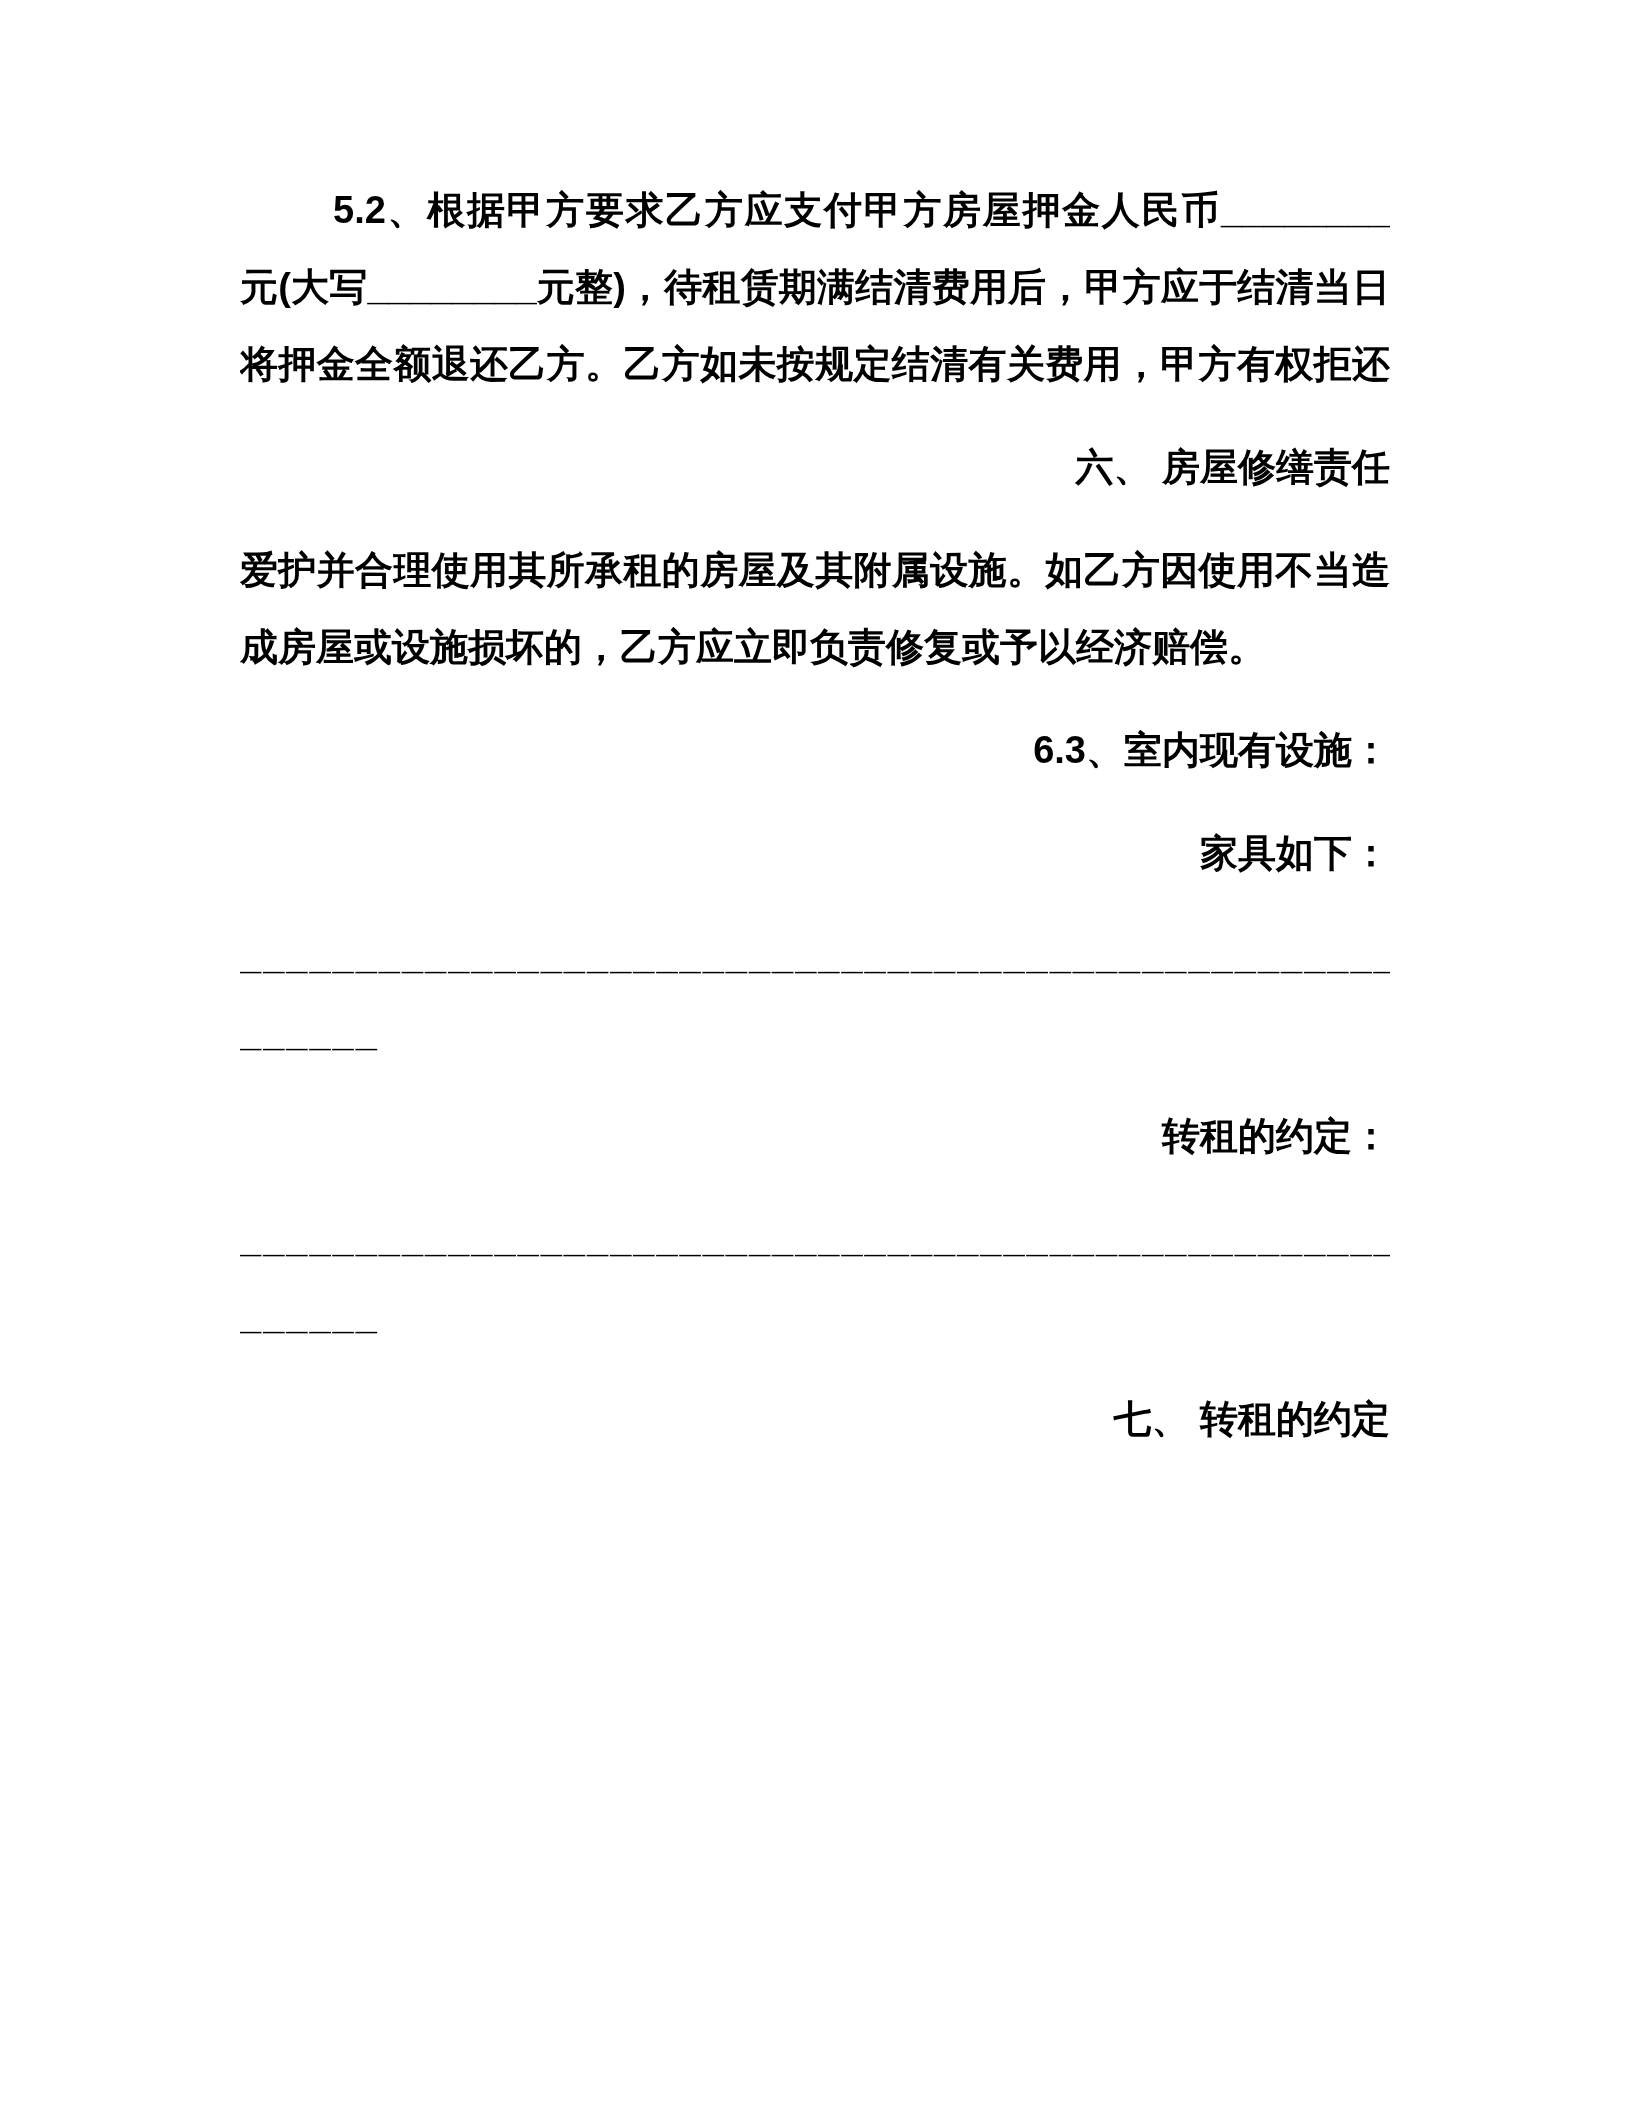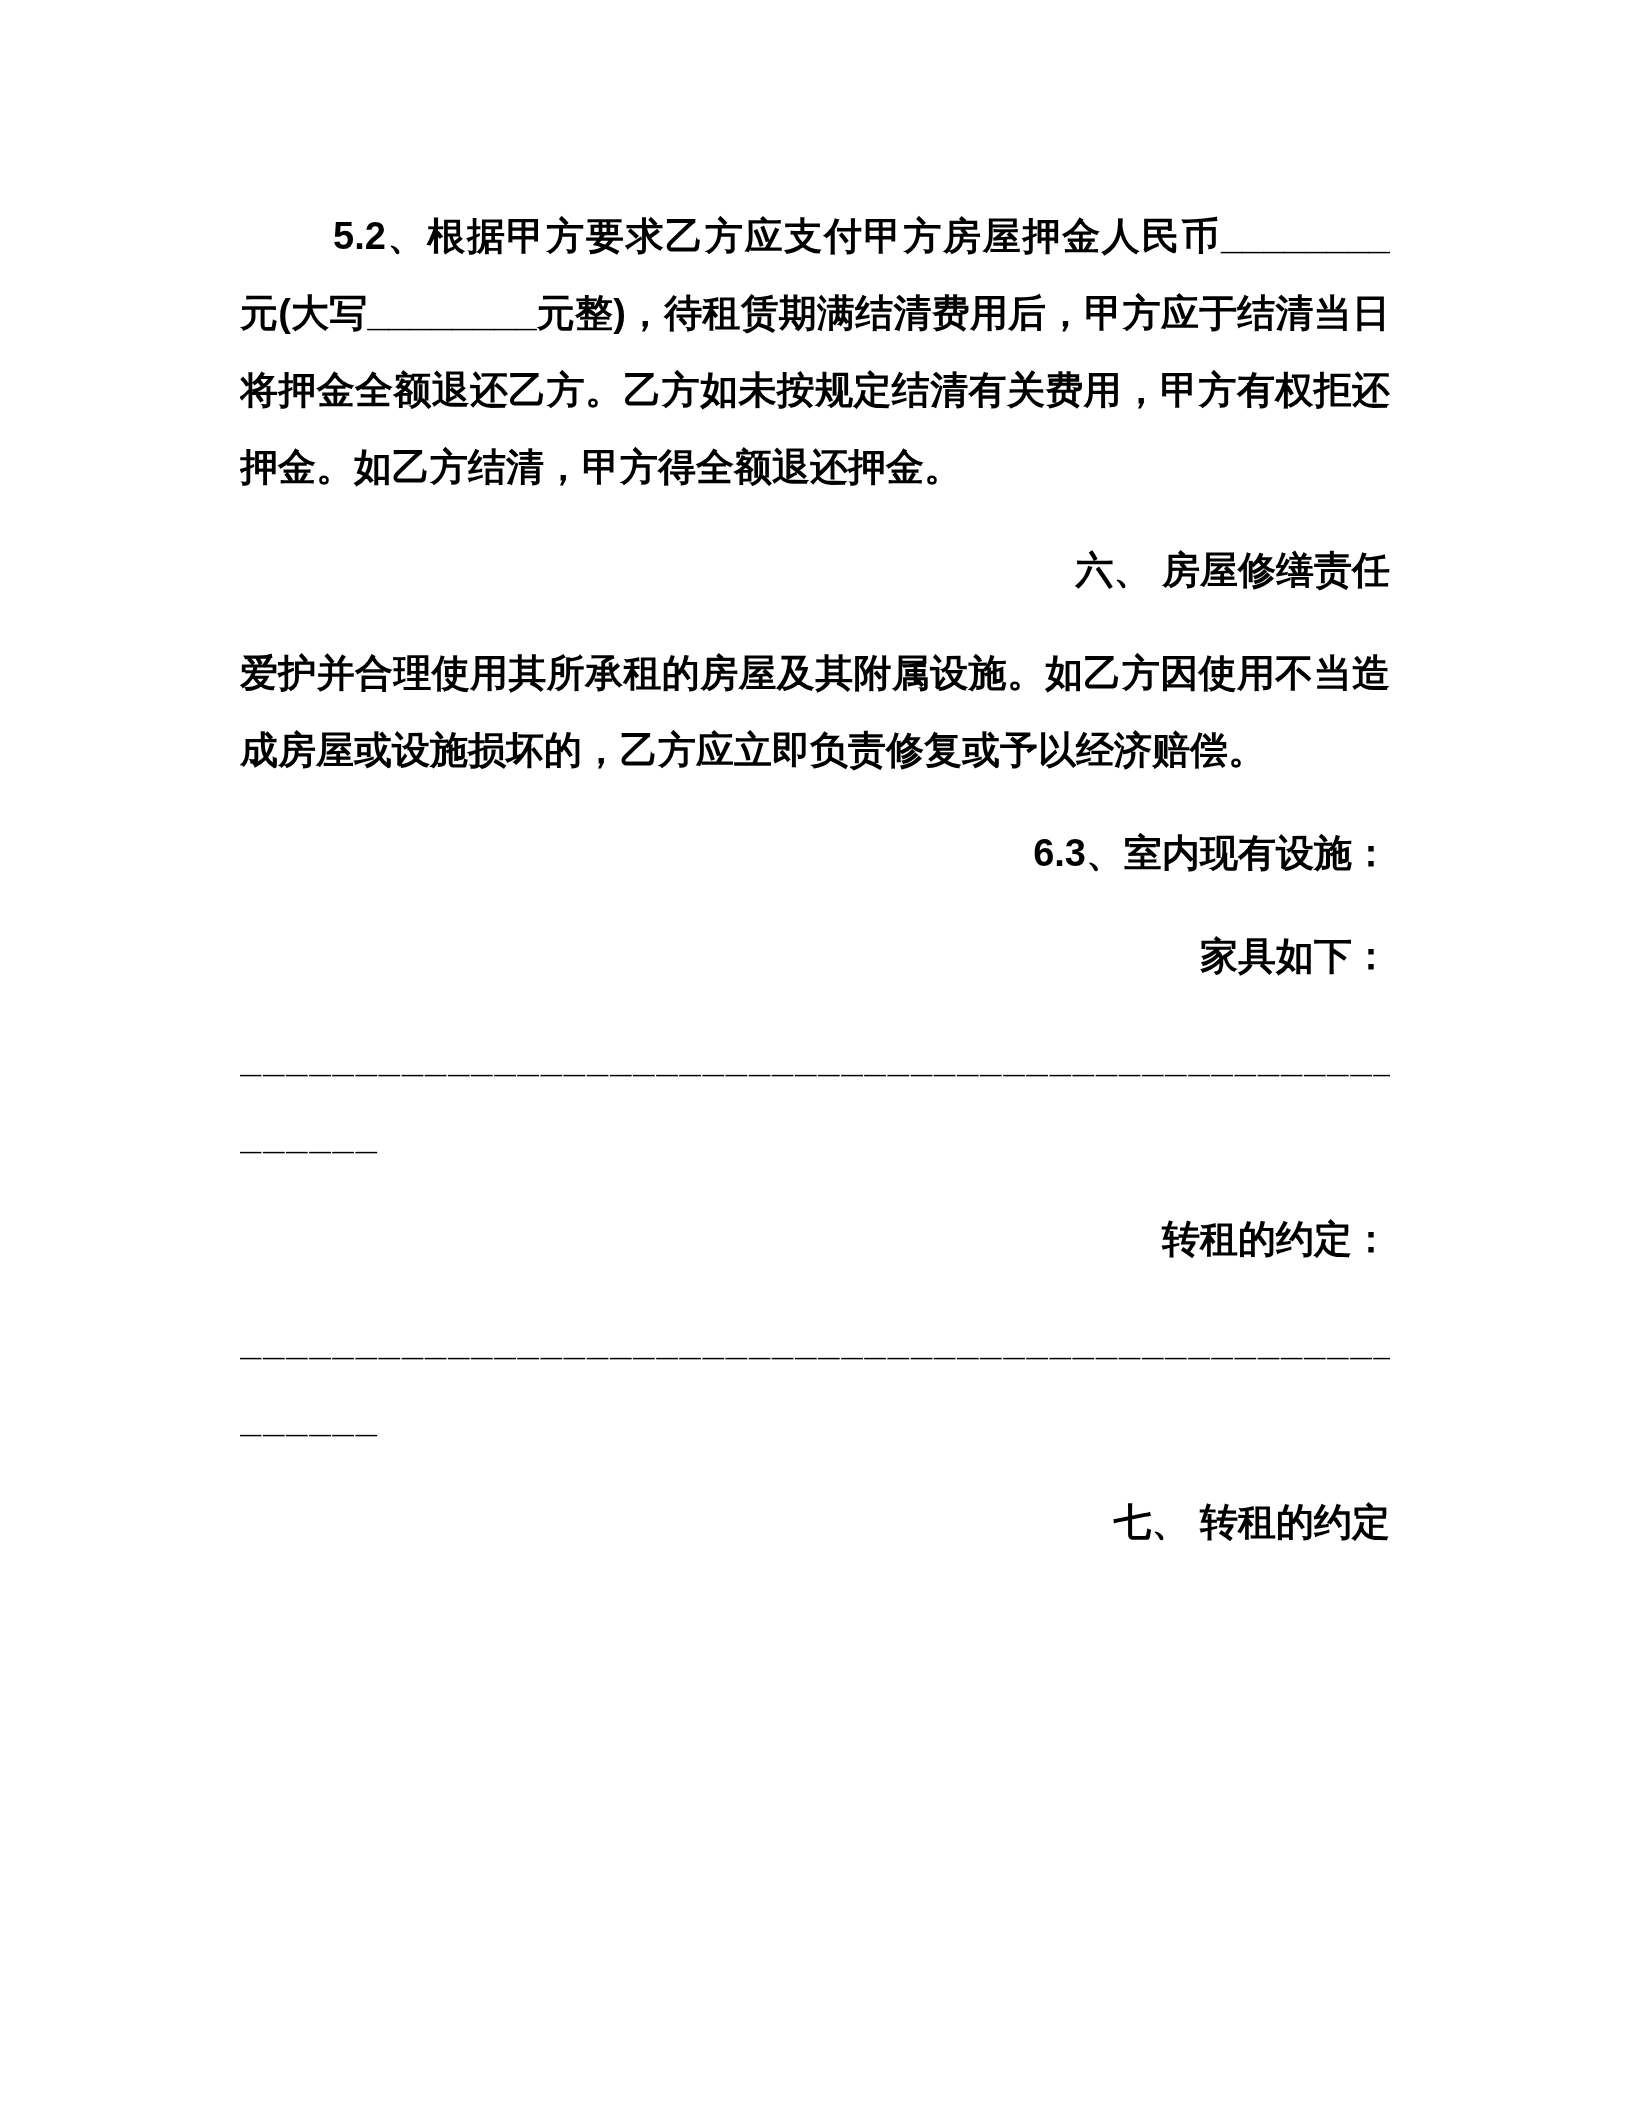--- a/index.html
+++ b/index.html
@@ -9,21 +9,21 @@
     height:2112px;
     background:#ffffff;
     overflow:hidden;
     font-family:"Liberation Sans","DejaVu Sans",sans-serif;
     font-weight:700;
     color:#000000;
   }
   .content{
     position:absolute;
     left:240px;
-    top:198px;
+    top:172px;
     width:1150px;
   }
   .block{margin:0 0 26px 0;}
   .line{
     font-size:38px;
     line-height:77px;
     height:77px;
     white-space:nowrap;
     overflow:hidden;
   }
@@ -37,21 +37,20 @@
 </style>
 </head>
 <body>
 
 <div class="page">
   <div class="content">
       <div class="block">
         <div class="line indent justify">5.2、根据甲方要求乙方应支付甲方房屋押金人民币________</div>
         <div class="line justify">元(大写________元整)，待租赁期满结清费用后，甲方应于结清当日</div>
         <div class="line justify">将押金全额退还乙方。乙方如未按规定结清有关费用，甲方有权拒还</div>
-        <div class="line">押金。如乙方结清，甲方得全额退还押金。</div>
       </div>
       <div class="block">
         <div class="line indent">六、 房屋修缮责任</div>
       </div>
       <div class="block">
         <div class="line justify">爱护并合理使用其所承租的房屋及其附属设施。如乙方因使用不当造</div>
         <div class="line">成房屋或设施损坏的，乙方应立即负责修复或予以经济赔偿。</div>
       </div>
       <div class="block">
         <div class="line indent">6.3、室内现有设施：</div>

